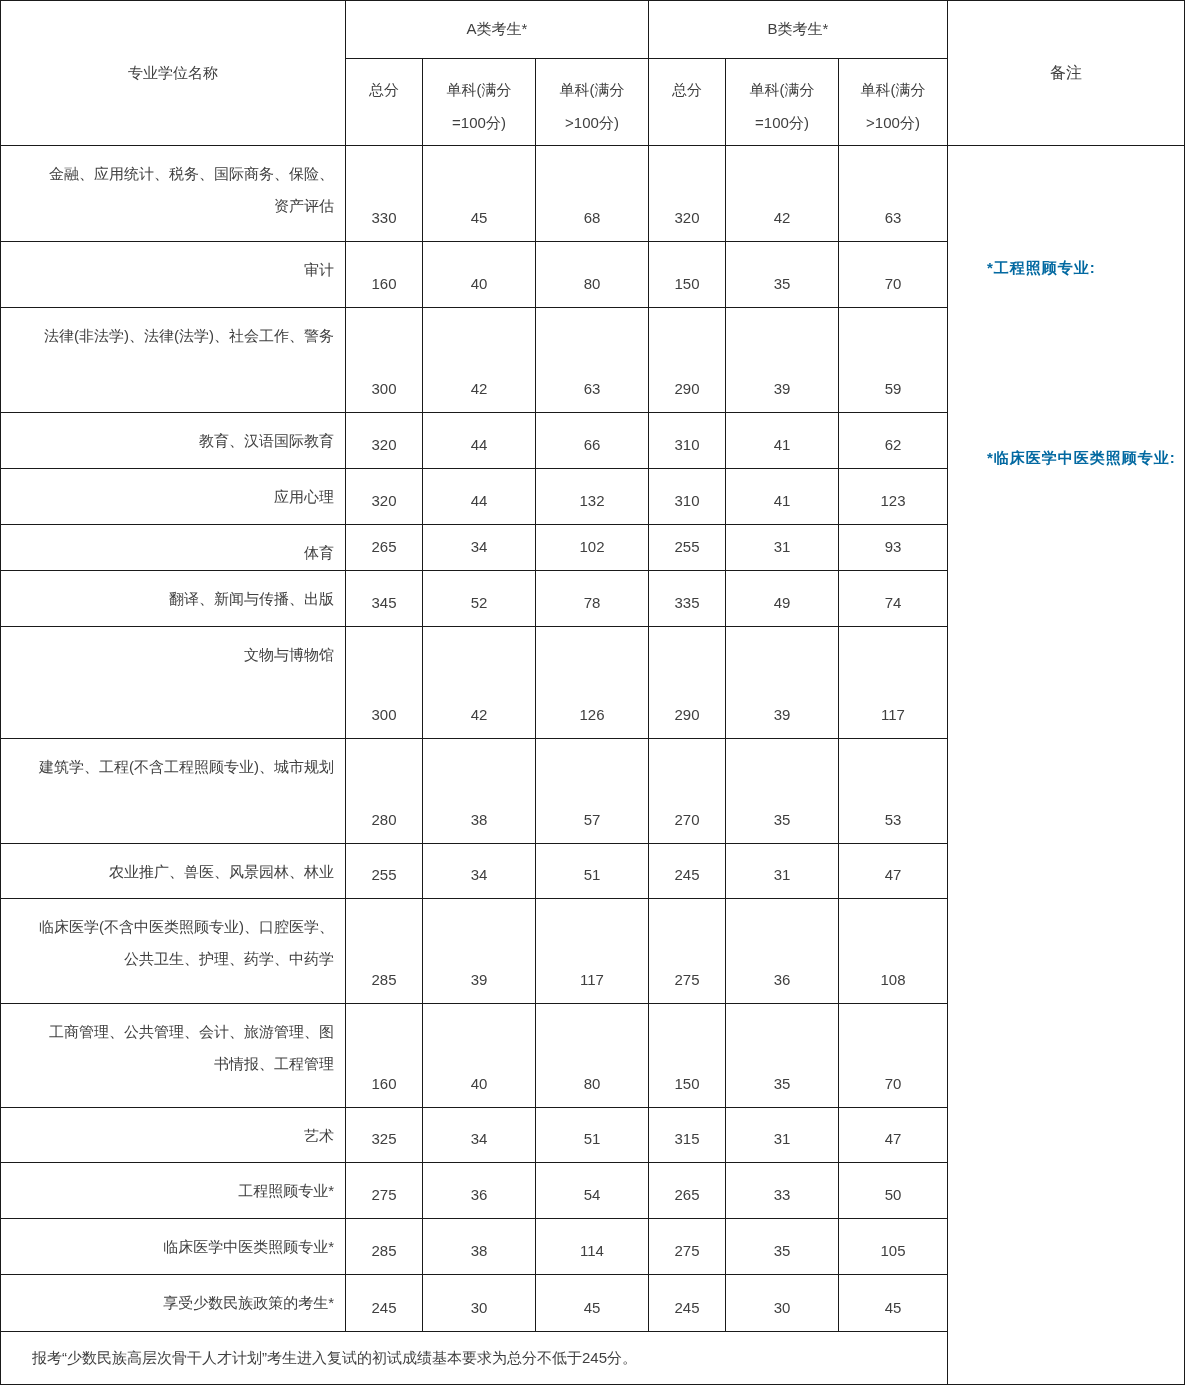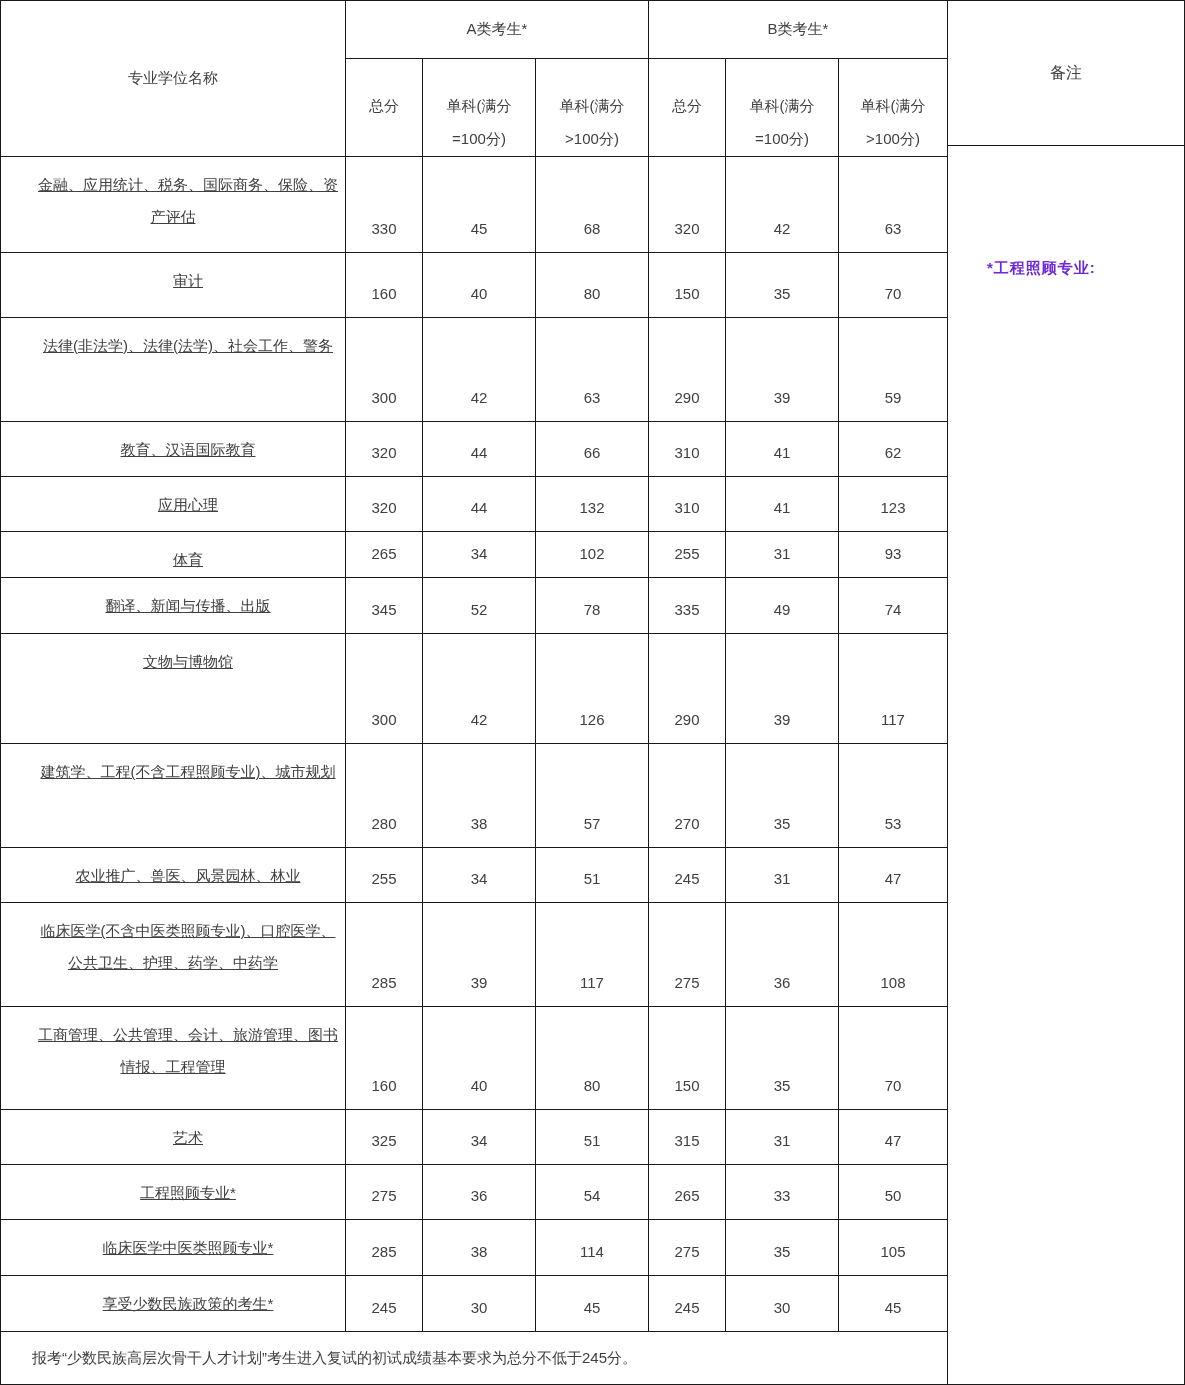--- a/index.html
+++ b/index.html
@@ -28,46 +28,45 @@
     font-size:15px;
     color:#404040;
     overflow:hidden;
   }
   
   thead tr.h1 { height:58px; }
   thead tr.h2 { height:87px; }
   thead th { text-align:center;margin-top:18px; }
   th.specialty-h { vertical-align:middle; font-size:16px;border-radius:30px; }
   th.group-h { vertical-align:middle; font-size:16px; }
-  tr.h2 th { vertical-align:top; padding-top:30px; line-height:33px; font-size:15px; }
+  tr.h2 th { vertical-align:top; padding-top:14px; line-height:33px; font-size:15px; }
   
   tbody tr:nth-of-type(1)  { height:95px; }
   tbody tr:nth-of-type(2)  { height:65px;margin-top:44px; }
   tbody tr:nth-of-type(3)  { height:103px; }
   tbody tr:nth-of-type(4)  { height:55px; }
   tbody tr:nth-of-type(5)  { height:55px; }
   tbody tr:nth-of-type(6)  { height:46px; }
   tbody tr:nth-of-type(7)  { height:55px; }
   tbody tr:nth-of-type(8)  { height:110px; }
   tbody tr:nth-of-type(9)  { height:103px; }
   tbody tr:nth-of-type(10) { height:55px; }
   tbody tr:nth-of-type(11) { height:103px; }
   tbody tr:nth-of-type(12) { height:102px; }
   tbody tr:nth-of-type(13) { height:55px; }
   tbody tr:nth-of-type(14) { height:55px; }
   tbody tr:nth-of-type(15) { height:55px; }
   tbody tr:nth-of-type(16) { height:56px;margin-top:10px; }
   td.label-cell {
-    text-align:center;
+    text-align:right;
     vertical-align:top;
-    padding:12px 4px 0 4px;
+    padding:12px 11px 0 4px;
     text-indent:2em;
     line-height:32px;
     font-size:15.5px;
-    text-decoration:underline;
   }
   td.num-cell {
     text-align:center;
     vertical-align:bottom;
     padding-bottom:15px;
     font-size:15.5px;
     color:#4c4c4c;
   }
   tfoot tr { height:53px; }
   tfoot td {
@@ -94,21 +93,21 @@
     align-items:center;
     justify-content:center;
     font-size:16px;
     color:#404040;
   }
   .remark-body {
     flex:1;
     padding:0 8px 0 9px;
     box-sizing:border-box;
     font-weight:bold;
-    color:#6d28d9;
+    color:#0369a1;
     font-size:15px;
     letter-spacing:1px;
     line-height:32px;
   }
   .remark-section1 { padding-top:106px; }
   .remark-section2 { margin-top:158px; }
   .remark-title { text-indent:2em; }
   .remark-line { text-indent:0; }
 </style>
 </head>
@@ -322,16 +321,31 @@
             <div class="remark-line"></div>
             <div class="remark-line"></div>
             <div class="remark-line"></div>
             <div class="remark-line"></div>
             <div class="remark-line"></div>
             <div class="remark-line"></div>
             <div class="remark-line"></div>
             <div class="remark-line"></div>
           </div>
       </div>
+      <div class="remark-section2">
+        <div class="remark-title">*临床医学中医类照顾专业:</div>
+        <div>
+
+        <div class="remark-line"></div>
+            <div class="remark-line"></div>
+            <div class="remark-line"></div>
+            <div class="remark-line"></div>
+            <div class="remark-line"></div>
+            <div class="remark-line"></div>
+            <div class="remark-line"></div>
+            <div class="remark-line"></div>
+            <div class="remark-line"></div>
+          </div>
+      </div>
     </div>
   </div>
 
 </div>
 
 </body></html>

